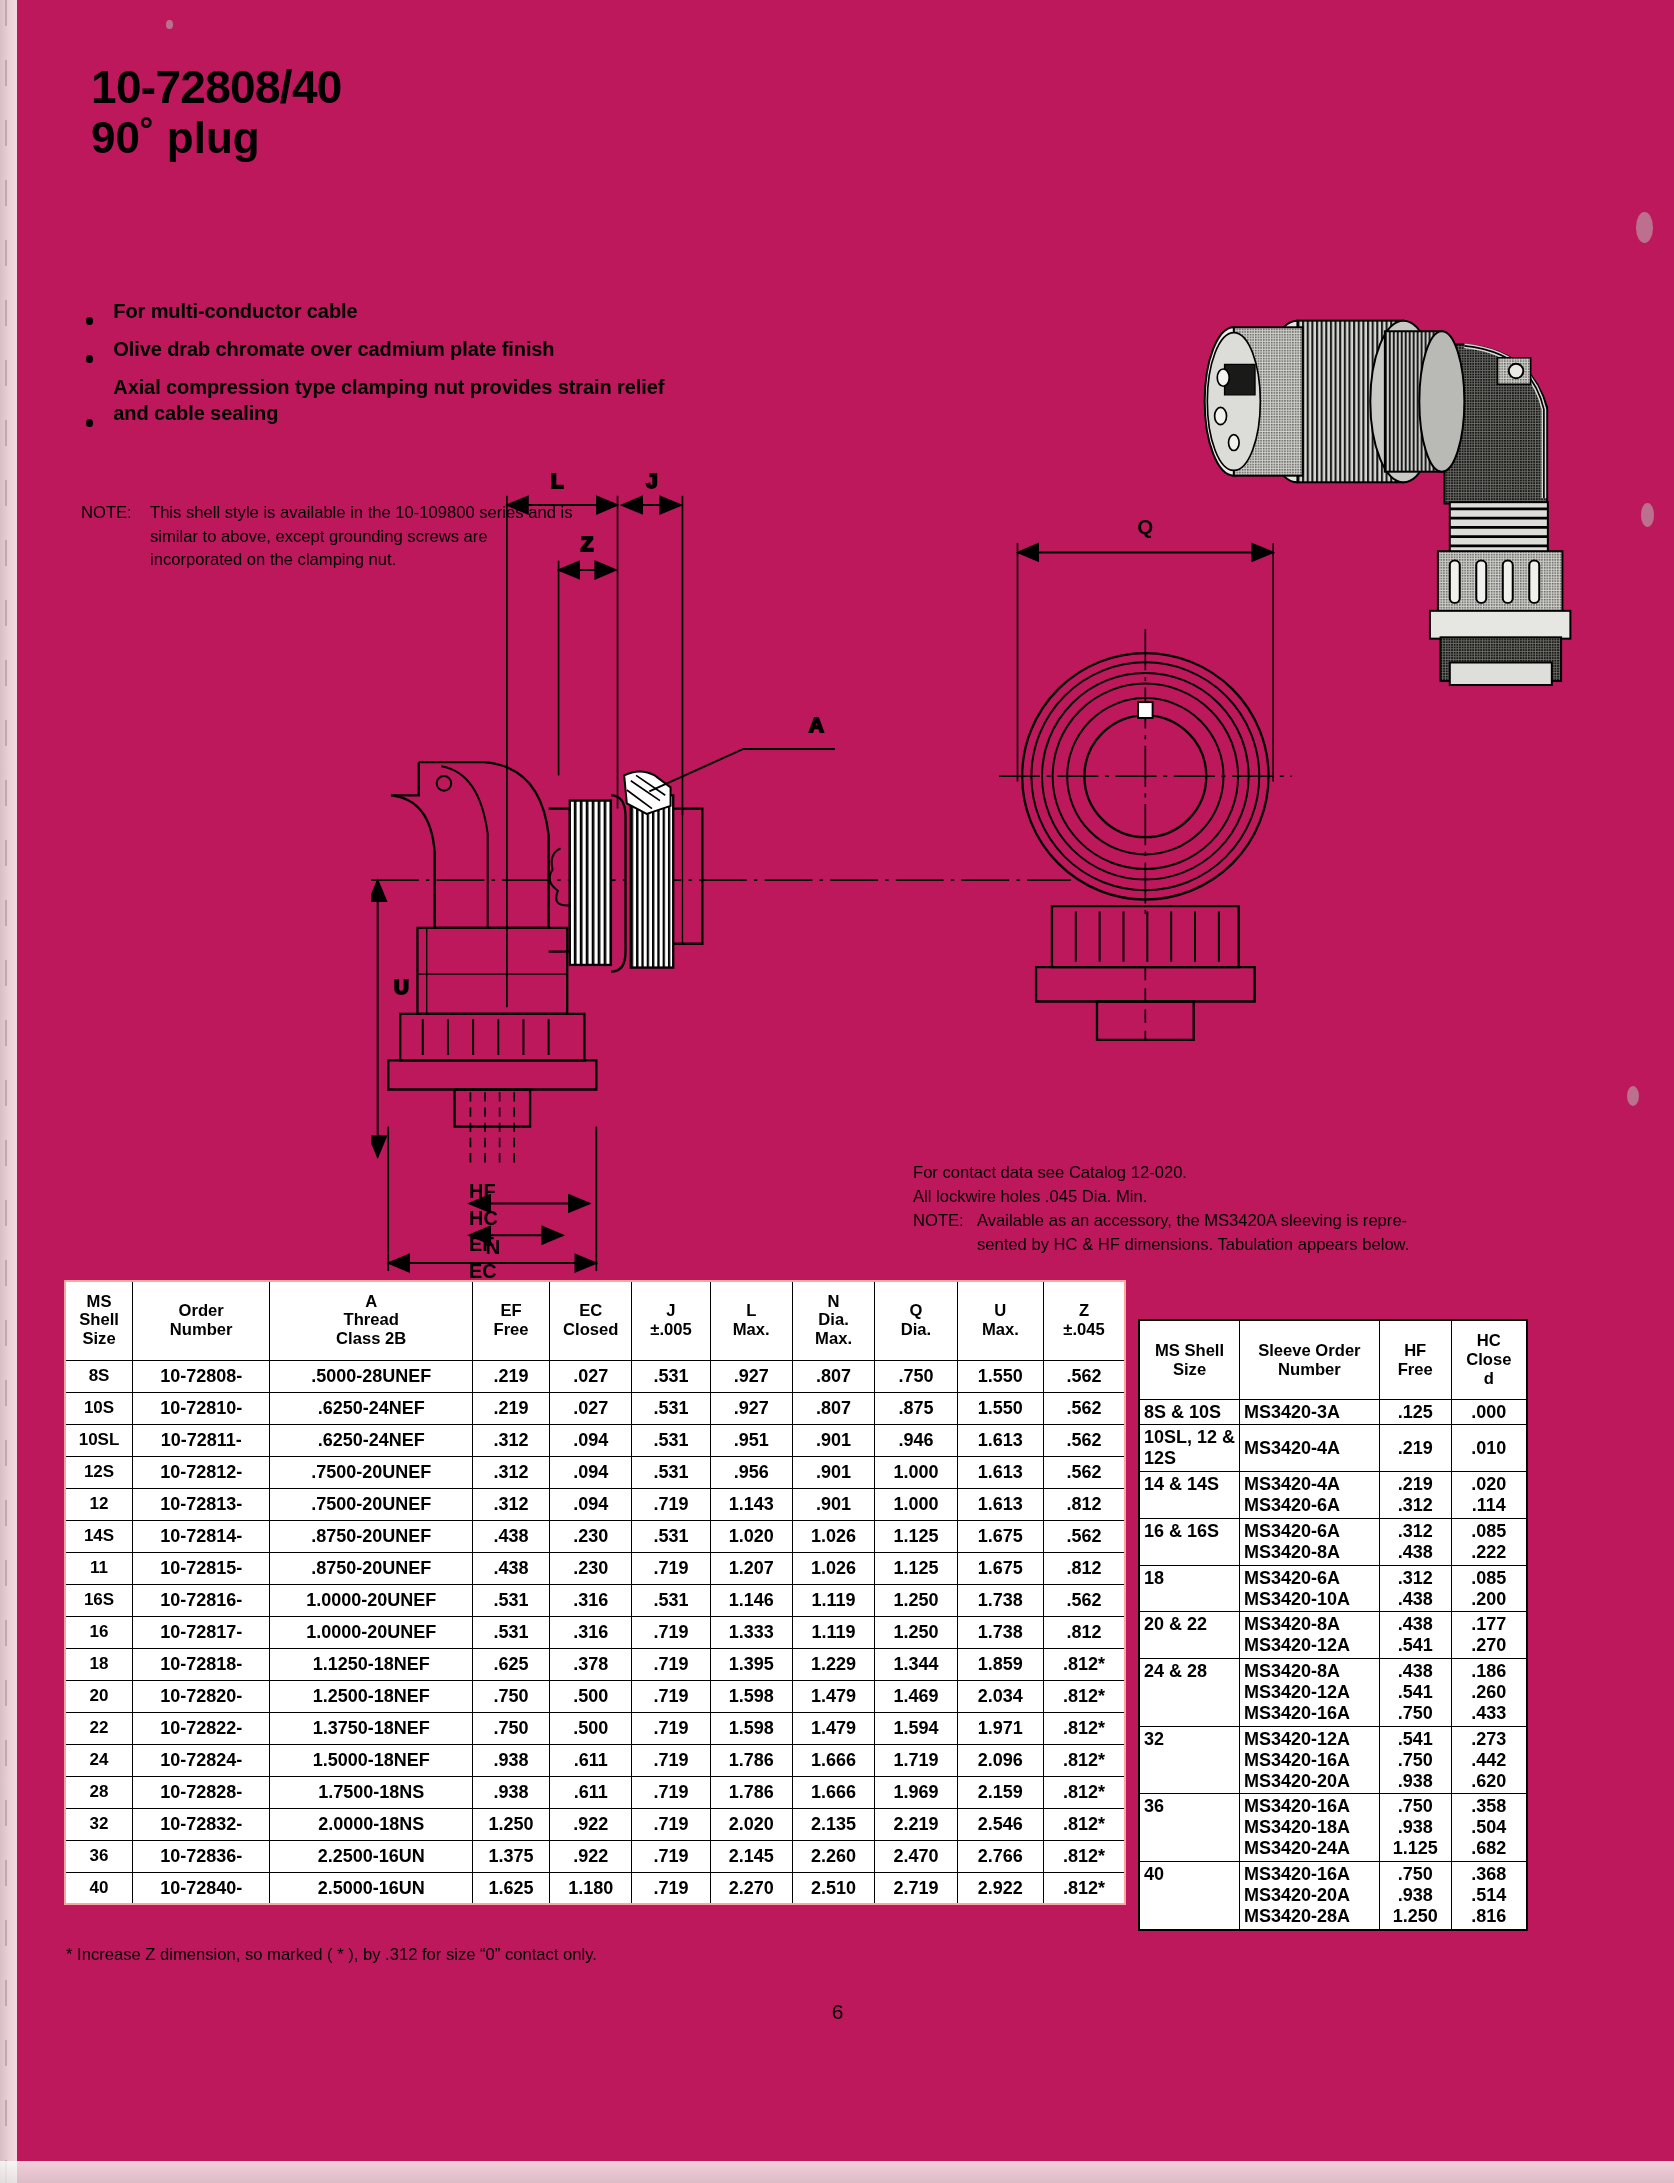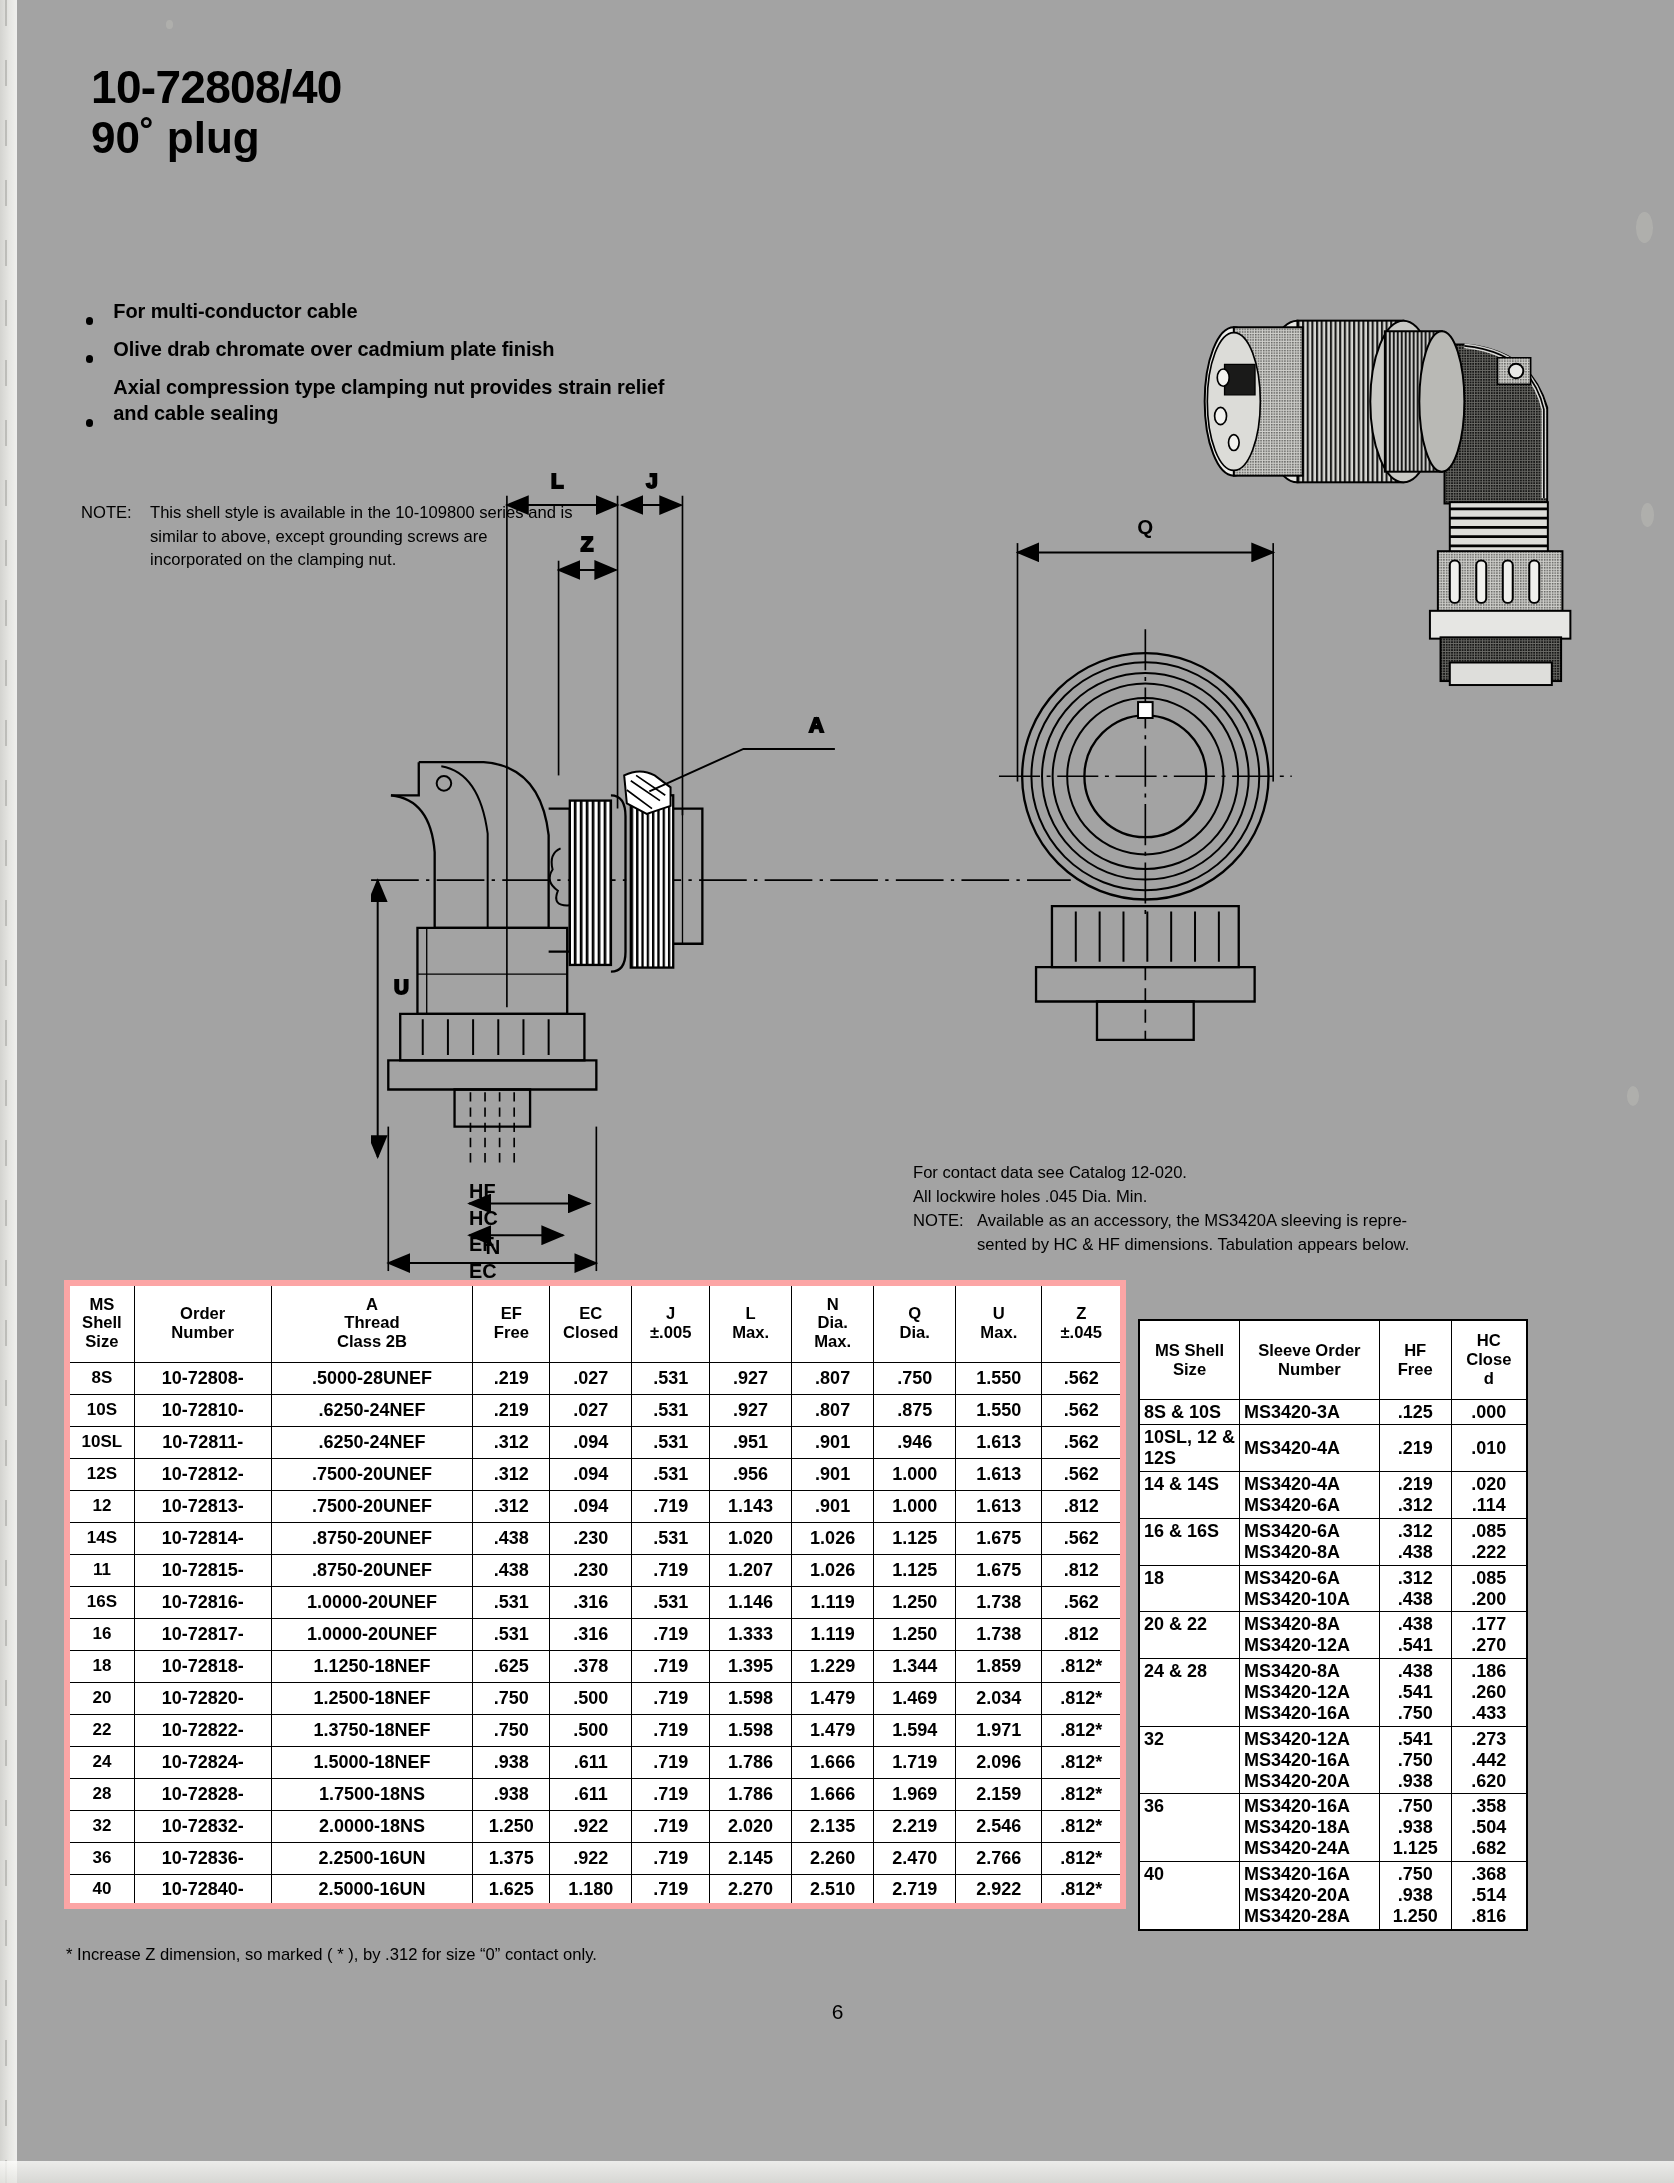--- a/index.html
+++ b/index.html
@@ -7,21 +7,21 @@
   body {
     width: 1675px; height: 2183px;
     background: #ffffff;
     font-family: "Liberation Sans", sans-serif;
     color: #000;
     position: relative;
     overflow: hidden;
   }
   .page {
     position: absolute; inset: 0;
-    background: #a3a3a3;
+    background: #be185d;
   }
   
   .scan-edge-left {
     position:absolute; left:0; top:0; width:17px; height:100%;
     background: linear-gradient(90deg,#dcdcd8 0%, #f2f2ee 55%, #fdfdfb 100%);
     opacity:.85;
   }
   .scan-edge-left:after{
     content:""; position:absolute; left:5.3px; top:0; width:1.3px; height:100%;
     background: repeating-linear-gradient(180deg,#9a9a95 0 26.5px,transparent 26.5px 60px);
@@ -83,21 +83,21 @@
     position:absolute; left:64px; top:1280px; width:1062px;
     font-size:17px;
   }
   #main-table th, #main-table td {
     border:1.3px solid #000; text-align:center; font-weight:700;
     padding:2px 1.3px; background:#fff; line-height:1.12;
   }
   #main-table thead th { font-size:16.6px; vertical-align:middle; height:79px; }
   #main-table tbody td { height:32px; font-size:18px; }
   #main-table tbody tr td:nth-child(1) { font-size:17px; }
-  #main-table { border:6px solid #fca5a5; }
+  #main-table { border:2px solid #fca5a5; }
 
   #sleeve-table {
     position:absolute; left:1138px; top:1319px; width:390px; font-size:17px;
   }
   #sleeve-table th, #sleeve-table td {
     border:1.3px solid #000; font-weight:700; padding:2px 4px; line-height:1.16;
     background:#fff;
   }
   #sleeve-table thead th { text-align:center; font-size:16.6px; height:79px; vertical-align:middle;}
   #sleeve-table td.c-size { text-align:left; vertical-align:top; font-size:18px; }

